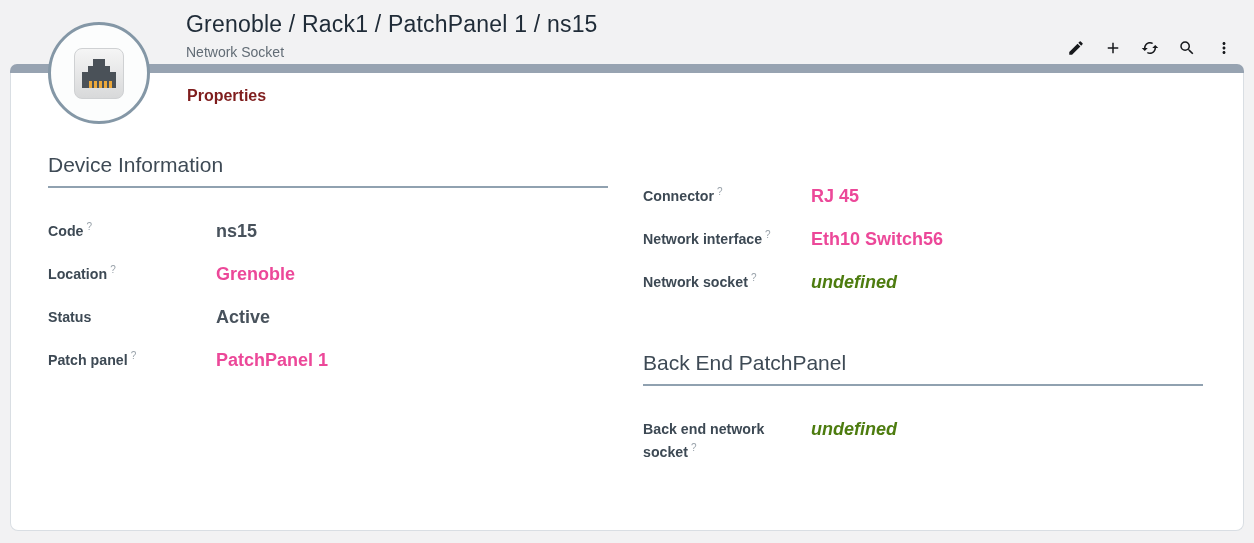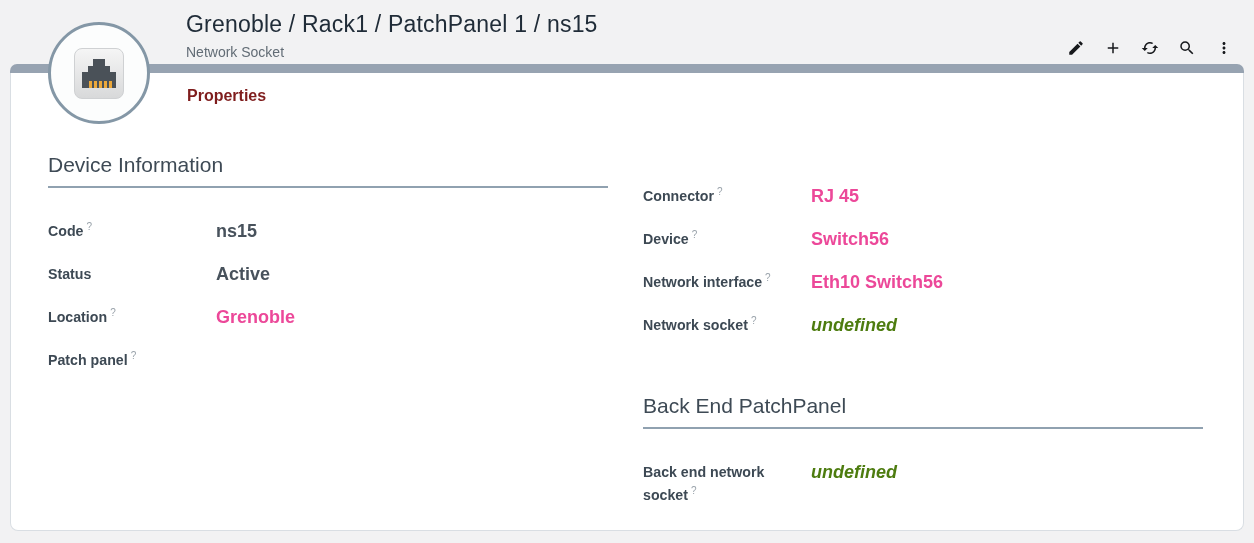--- a/index.html
+++ b/index.html
@@ -147,44 +147,41 @@
     <div class="content">
 
       <section class="col">
         <h2 class="sec-title">Device Information</h2>
         <div class="rows">
           <div class="row">
             <div class="flabel"><span>Code</span><sup class="help">?</sup></div>
             <div class="fvalue"><span>ns15</span></div>
           </div>
           <div class="row">
+            <div class="flabel"><span>Location</span><sup class="help">?</sup></div>
+            <div class="fvalue"><a class="link">Grenoble</a></div>
+          </div>
+          <div class="row">
             <div class="flabel"><span>Status</span></div>
             <div class="fvalue"><span>Active</span></div>
           </div>
           <div class="row">
-            <div class="flabel"><span>Location</span><sup class="help">?</sup></div>
-            <div class="fvalue"><a class="link">Grenoble</a></div>
-          </div>
-          <div class="row">
             <div class="flabel"><span>Patch panel</span><sup class="help">?</sup></div>
+            <div class="fvalue"><a class="link">PatchPanel 1</a></div>
           </div>
         </div>
       </section>
 
       <section class="col">
         <div class="rows">
           <div class="row">
             <div class="flabel"><span>Connector</span><sup class="help">?</sup></div>
             <div class="fvalue"><a class="link">RJ 45</a></div>
           </div>
           <div class="row">
-            <div class="flabel"><span>Device</span><sup class="help">?</sup></div>
-            <div class="fvalue"><a class="link">Switch56</a></div>
-          </div>
-          <div class="row">
             <div class="flabel"><span>Network interface</span><sup class="help">?</sup></div>
             <div class="fvalue"><a class="link">Eth10 Switch56</a></div>
           </div>
           <div class="row">
             <div class="flabel"><span>Network socket</span><sup class="help">?</sup></div>
             <div class="fvalue"><span class="undef">undefined</span></div>
           </div>
         </div>
 
         <h2 class="sec-title back">Back End PatchPanel</h2>

